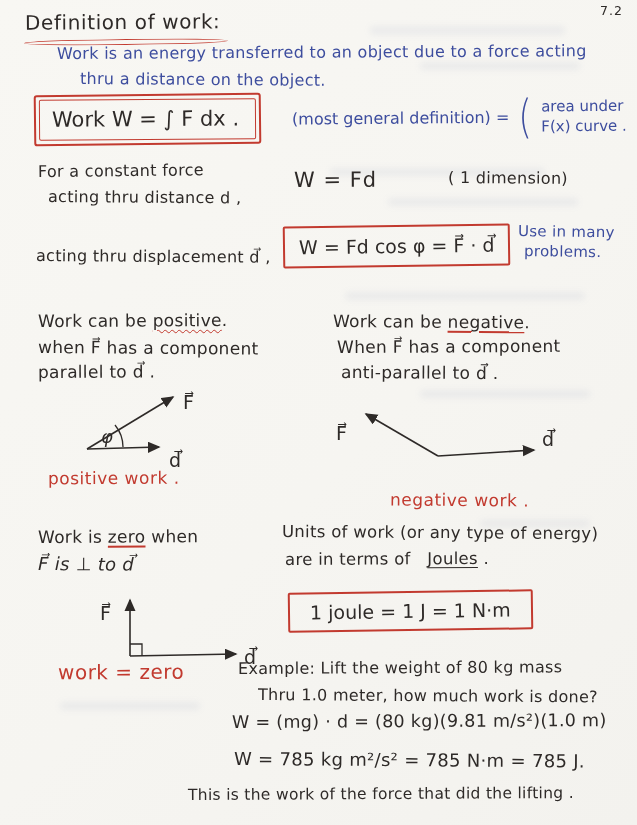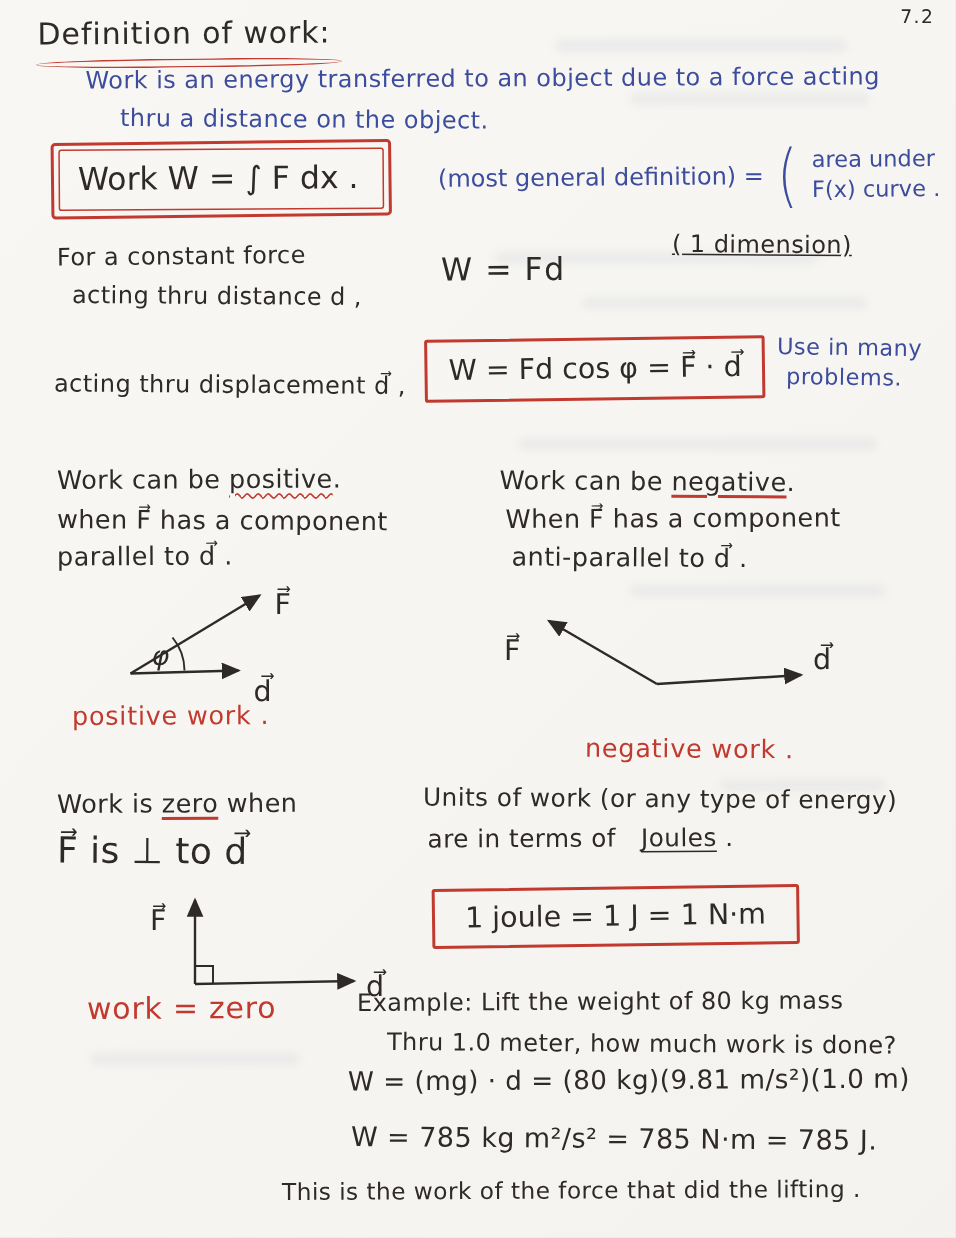--- a/index.html
+++ b/index.html
@@ -24,21 +24,21 @@
     position:absolute;
     white-space:nowrap;
     font-size:16px;
     letter-spacing:.3px;
     color:var(--ink);
     transform-origin:left center;
   }
   .blue{color:var(--blue);}
   .sm{font-size:15px;}
   .md{font-size:17px;}
-  .lg{font-size:24px;}
+  .lg{font-size:18px;font-style:italic;}
   .xl{font-size:21px;}
   .t-a{transform:rotate(-0.6deg);}
   .t-b{transform:rotate(0.4deg);}
   .t-c{transform:rotate(-0.3deg);}
   .t-d{transform:rotate(0.8deg);}
   
   .ru{
     text-decoration:underline;
     text-decoration-color:var(--red);
     text-decoration-thickness:1.6px;
@@ -147,21 +147,21 @@
     <span class="pstack">
       <span style="display:block;">area under</span>
       <span style="display:block;">F(x)  curve .</span>
     </span>
     <span class="paren">)</span>
   </div>
 
   <div class="hl t-a" style="left:38px;top:162px;">For a constant  force</div>
   <div class="hl t-b" style="left:48px;top:187px;">acting thru distance d ,</div>
   <div class="hl xl t-c" style="left:294px;top:168px;letter-spacing:1px;">W =  Fd</div>
-  <div class="hl t-b" style="left:448px;top:153px;text-decoration:underline;">( 1 dimension)</div>
+  <div class="hl t-b" style="left:448px;top:168px;">( 1 dimension)</div>
 
   <div class="hl t-b" style="left:36px;top:246px;">acting thru displacement d⃗ ,</div>
   <div class="box-single" style="left:283px;top:225px;">
     <span>W = Fd cos φ  =  F⃗ · d⃗</span>
   </div>
   <div class="hl blue sm t-d" style="left:518px;top:222px;">Use in many</div>
   <div class="hl blue sm t-d" style="left:524px;top:242px;">problems.</div>
 
   <div class="hl md t-c" style="left:38px;top:311px;"><span>Work can be </span><span class="ru wavy">positive</span><span>.</span></div>
   <div class="hl md t-b" style="left:38px;top:337px;">when F⃗ has a component</div>

